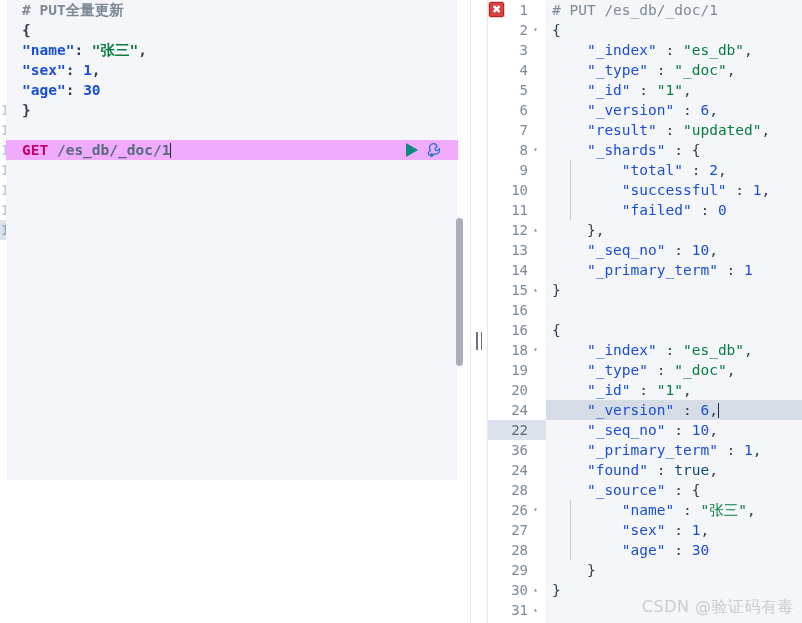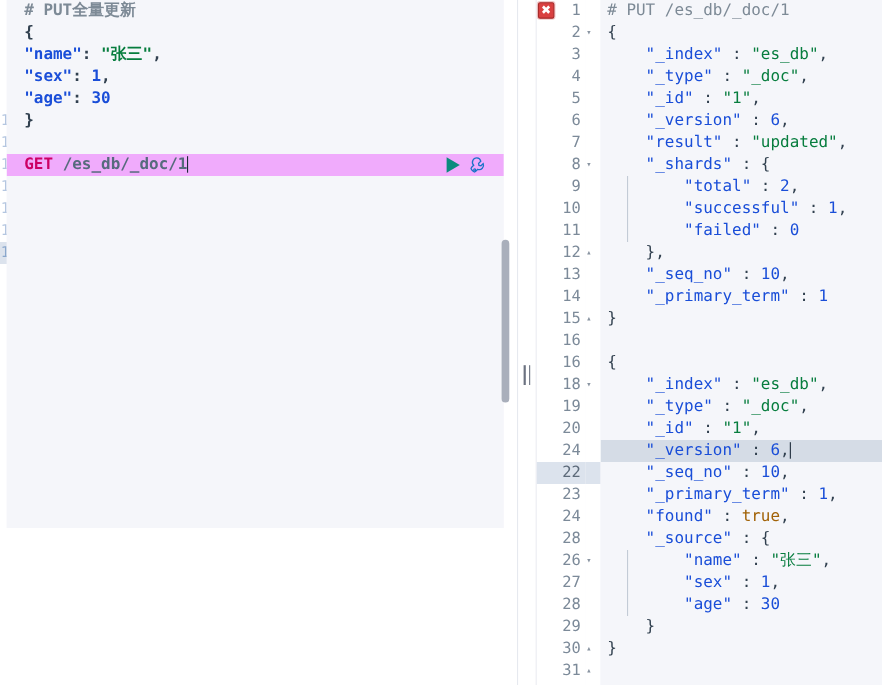--- a/index.html
+++ b/index.html
@@ -74,21 +74,21 @@
     background: #f0abfc;
   }
 
   .tok-comment { color: #7d8a96; }
   .tok-method  { color: #cc0066; }
   .tok-url     { color: #576b7d; }
   .tok-punc    { color: #31404f; }
   .tok-key     { color: #1a4ed8; }
   .tok-str     { color: #077d3e; }
   .tok-num     { color: #1a4ed8; }
-  .tok-bool    { color: #a16207; }
+  .tok-bool    { color: #0c4a6e; }
 
   .caret {
     display: inline-block;
     width: 0; border-left: 1.5px solid #1d2b3a;
     height: 15px; vertical-align: -3px;
     margin-left: 0px;
   }
 
   
   .line-actions {
@@ -294,21 +294,21 @@
         <div class="gl">13</div>
         <div class="gl">14</div>
         <div class="gl">15</div>
         <div class="gl">16</div>
         <div class="gl">16</div>
         <div class="gl">18</div>
         <div class="gl">19</div>
         <div class="gl">20</div>
         <div class="gl">24</div>
         <div class="gl active">22</div>
-        <div class="gl">23</div>
+        <div class="gl">36</div>
         <div class="gl">24</div>
         <div class="gl">28</div>
         <div class="gl">26</div>
         <div class="gl">27</div>
         <div class="gl">28</div>
         <div class="gl">29</div>
         <div class="gl">30</div>
         <div class="gl">31</div>
       </div>
     <div class="right-fold" id="right-fold">
@@ -369,15 +369,16 @@
         <div class="row"><span>    </span><span class="tok-key">"_seq_no"</span><span class="tok-punc"> : </span><span class="tok-num">10</span><span class="tok-punc">,</span></div>
         <div class="row"><span>    </span><span class="tok-key">"_primary_term"</span><span class="tok-punc"> : </span><span class="tok-num">1</span><span class="tok-punc">,</span></div>
         <div class="row"><span>    </span><span class="tok-key">"found"</span><span class="tok-punc"> : </span><span class="tok-bool">true</span><span class="tok-punc">,</span></div>
         <div class="row"><span>    </span><span class="tok-key">"_source"</span><span class="tok-punc"> : {</span></div>
         <div class="row"><div class="indent-guide" style="height: 20px;"></div><span>        </span><span class="tok-key">"name"</span><span class="tok-punc"> : </span><span class="tok-str">"张三"</span><span class="tok-punc">,</span></div>
         <div class="row"><div class="indent-guide" style="height: 20px;"></div><span>        </span><span class="tok-key">"sex"</span><span class="tok-punc"> : </span><span class="tok-num">1</span><span class="tok-punc">,</span></div>
         <div class="row"><div class="indent-guide" style="height: 20px;"></div><span>        </span><span class="tok-key">"age"</span><span class="tok-punc"> : </span><span class="tok-num">30</span></div>
         <div class="row"><span>    </span><span class="tok-punc">}</span></div>
         <div class="row"><span></span><span class="tok-punc">}</span></div>
       </div>
+    <div class="watermark">CSDN @验证码有毒</div>
   </div>
 
 </div>
 
 </body></html>

